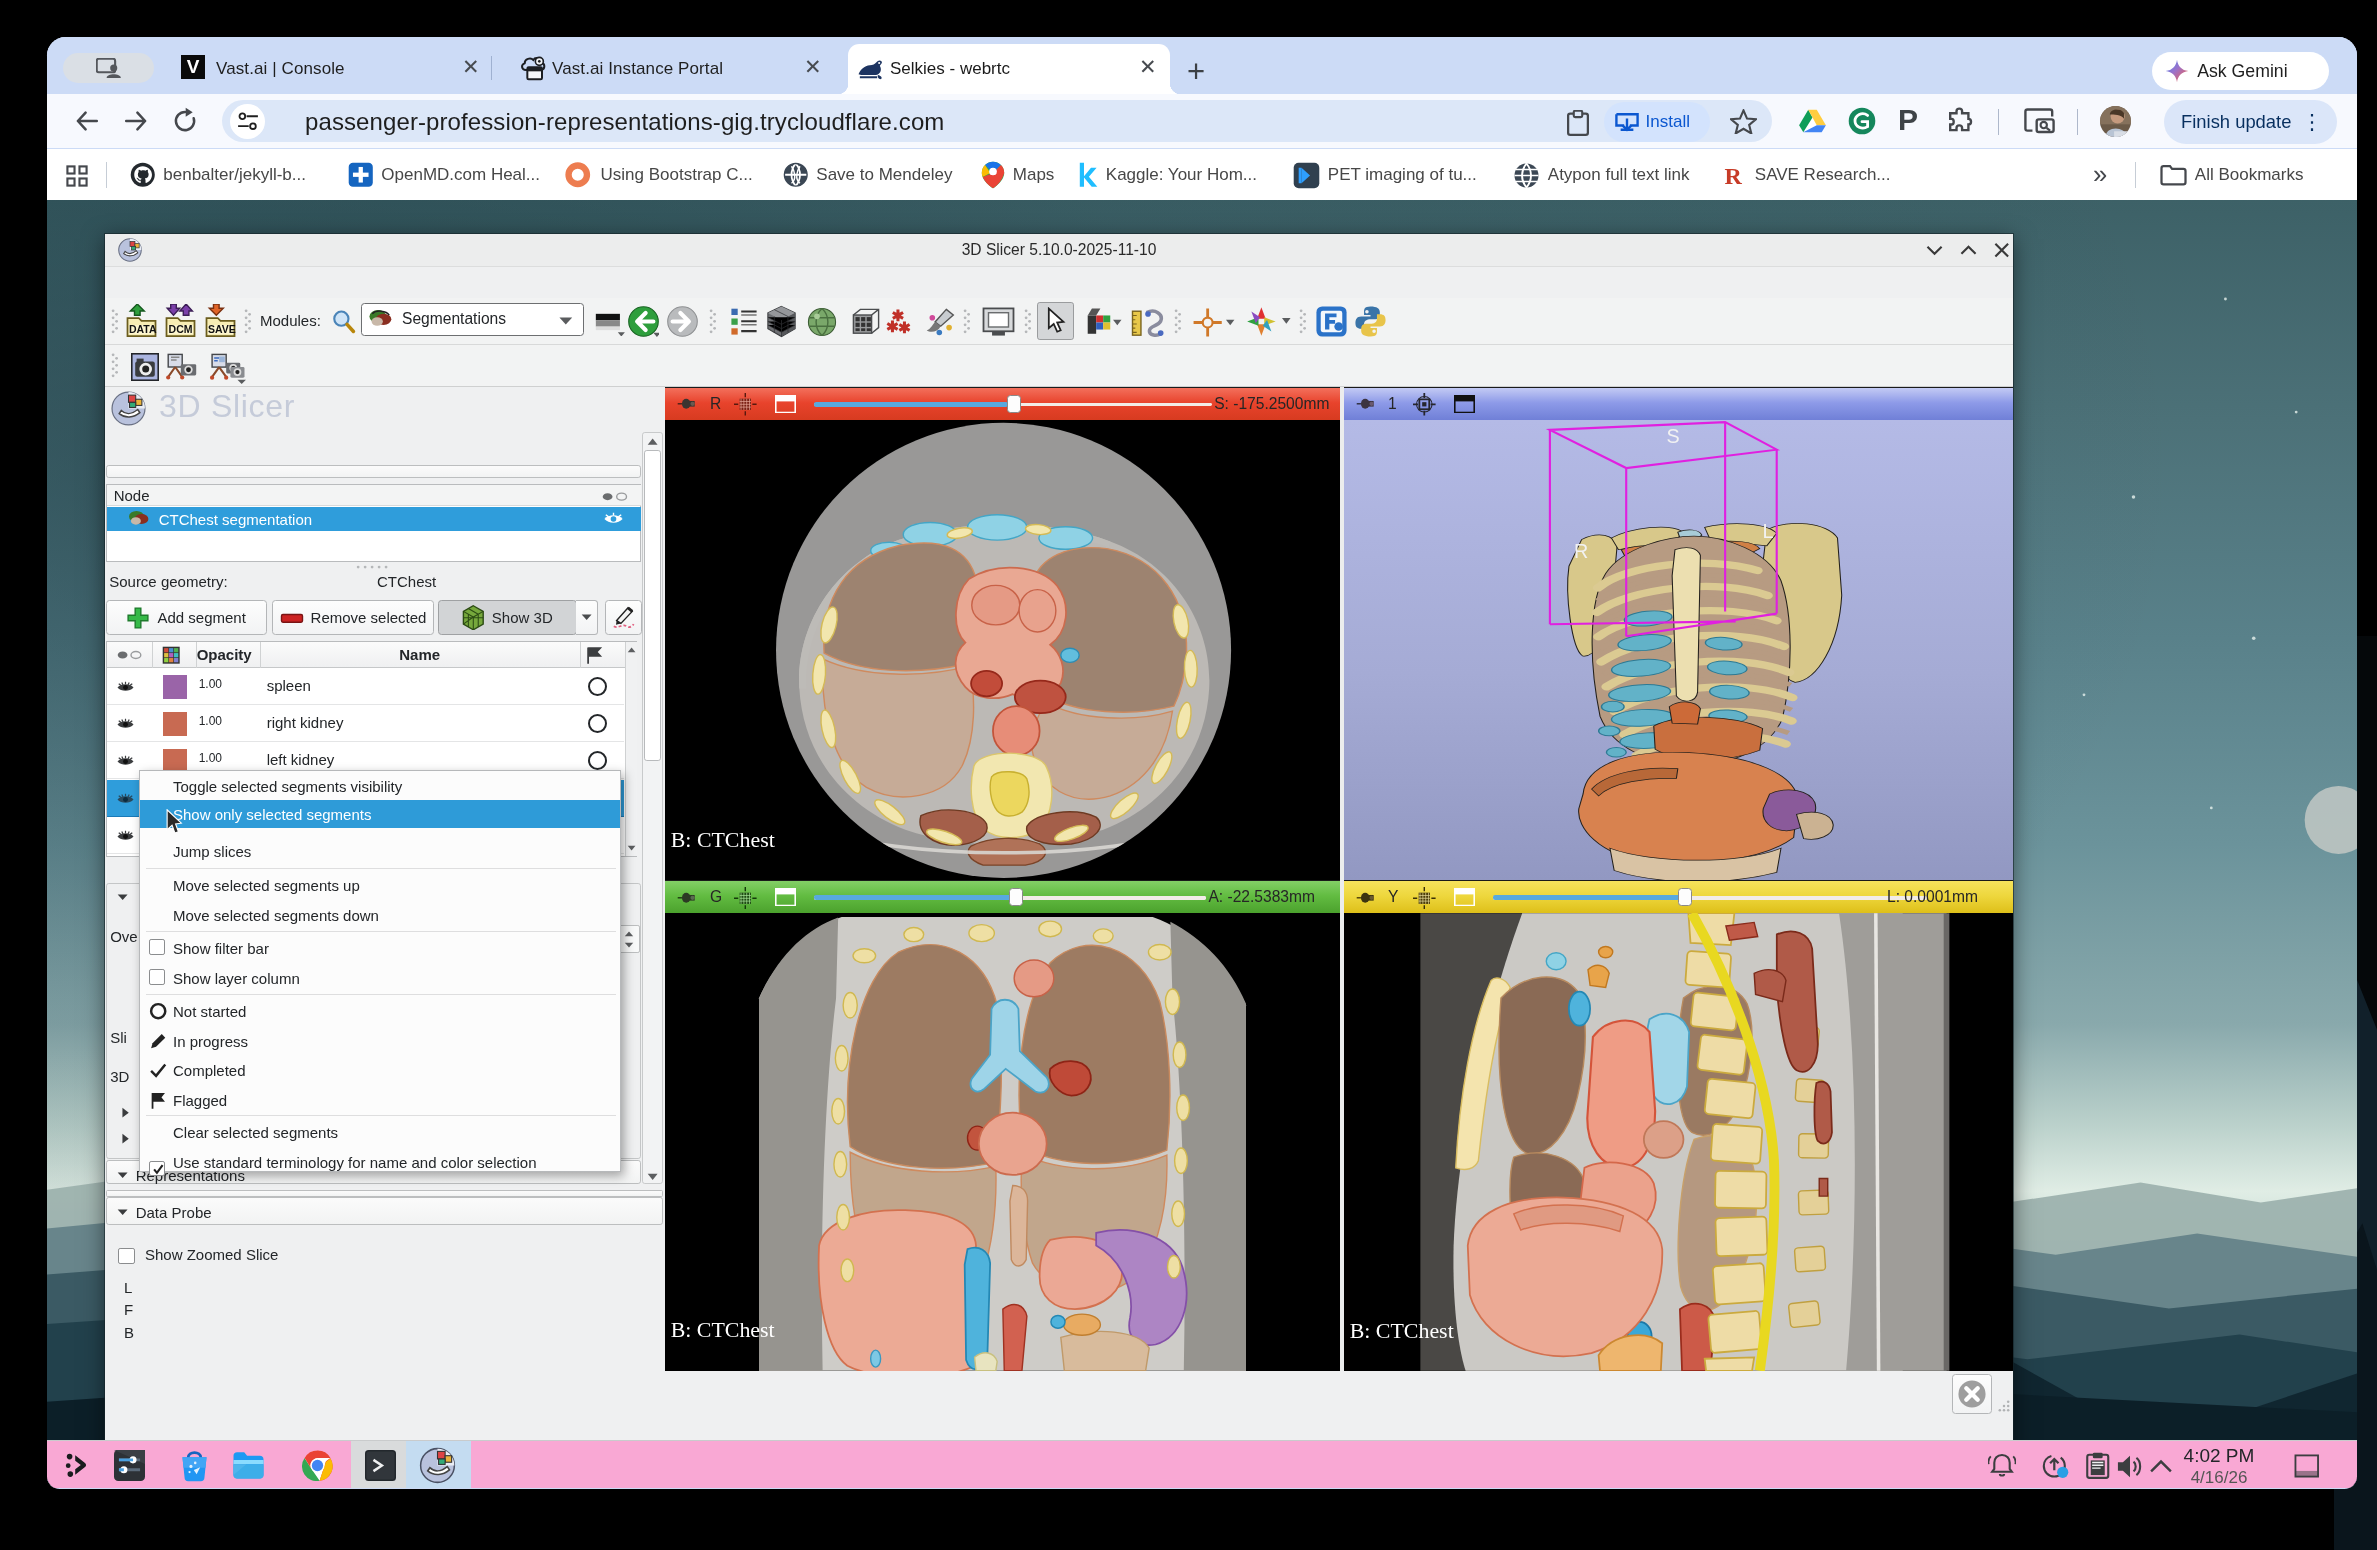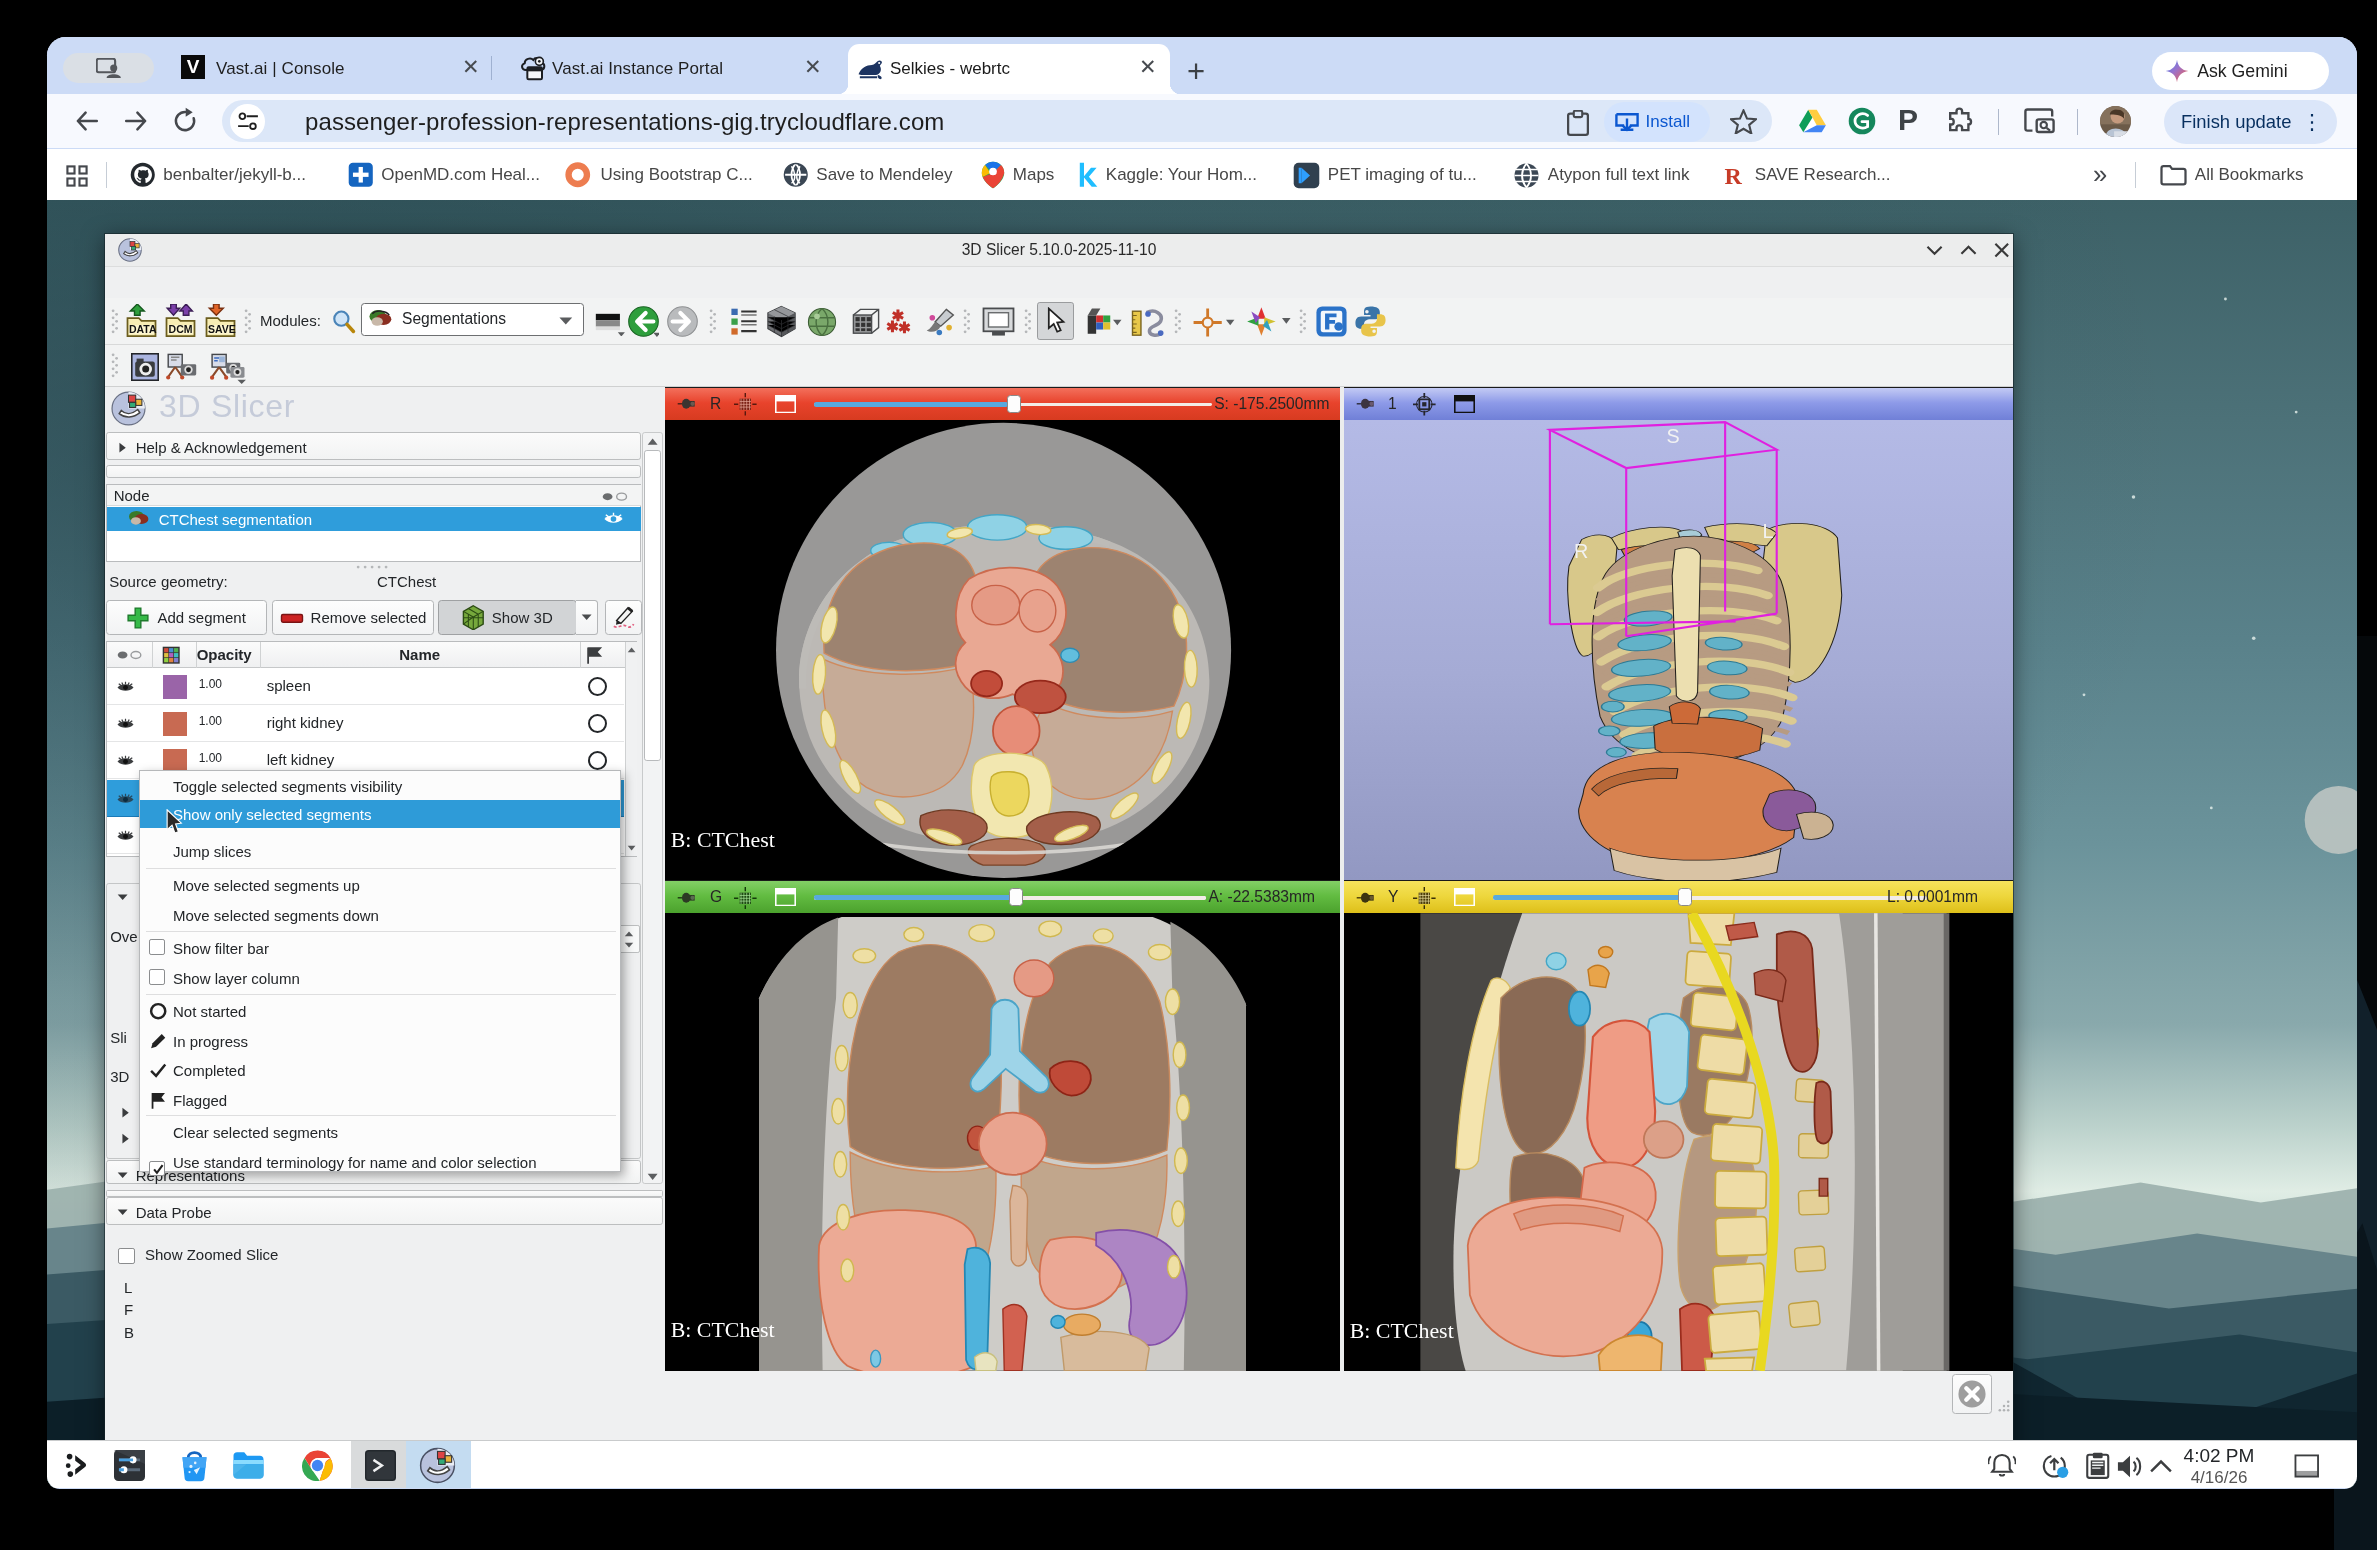--- a/index.html
+++ b/index.html
@@ -17,21 +17,21 @@
   .flare-l, .flare-r { position:absolute; bottom:0; width:11.3px; height:11.3px; }
   .flare-l { left:-11.3px; background:radial-gradient(circle at 0 0, transparent 11.3px, #fff 11.7px); }
   .flare-r { right:-11.3px; background:radial-gradient(circle at 11.3px 0, transparent 11.3px, #fff 11.7px); }
   #toolbar { position:absolute; left:0; top:57px; width:100%; height:54px; background:#f7f9fe;padding-left:7px; }
   #urlbar { position:absolute; left:175px; top:6.4px; width:1550px; height:42px; border-radius:21px; background:#dce7f8; }
   #bookbar { position:absolute; left:0; top:112px; width:100%; height:52px; background:#ffffff; }
   .bm { position:absolute; top:0; height:52px; display:flex; align-items:center; gap:7.8px; font-size:17px; color:#474747; white-space:nowrap; }
   
   #page { position:absolute; left:0; top:163px; width:2310px; height:1288px; background:#3a5f64; overflow:hidden; }
   
-  #taskbar { position:absolute; left:0; top:1240px; width:2310px; height:48px; background:#ffffff; border-top:0.7px solid #c9cbcc; }
+  #taskbar { position:absolute; left:0; top:1240px; width:2310px; height:48px; background:#f9a8d4; border-top:0.7px solid #c9cbcc; }
   
   #slicer { position:absolute; left:58px; top:34px; width:1908px; height:1326px; background:#eff0f1; box-shadow:0 4.2px 21px rgba(0,0,0,0.5); outline:0.7px solid rgba(20,35,40,0.6); }
   #stitle { position:absolute; left:0; top:0; width:100%; height:33px; background:#eceded; border-bottom:0.7px solid #dcdddd; }
   #smenu { position:absolute; left:0; top:33px; width:100%; height:32px; background:#f0f1f1; font-size:15px; color:#232629; }
   .mitem { position:absolute; top:7px; }
   .mitem u { text-decoration-thickness:1.4px; text-underline-offset:3.5px; }
   #stb1 { position:absolute; left:0; top:64px; width:100%; height:47px; background:#f2f3f3; border-bottom:0.7px solid #d8d9d9; }
   #stb2 { position:absolute; left:0; top:111px; width:100%; height:42px; background:#f2f3f3; border-bottom:0.7px solid #cfd0d0; }
   #sbody { position:absolute; left:0; top:153px; width:1908px; height:984px; }
   #panel { position:absolute; left:0; top:0; width:560px; height:984px; background:#eff0f1; }
@@ -676,26 +676,20 @@
               <div class="abs" style="left:537px;top:0;width:21px;height:752px;background:#f2f3f4;border:0.7px solid #c8cacb;border-radius:2.8px;">
                 <svg class="abs" style="left:4.2px;top:4.2px;" width="11.3" height="8.5" viewBox="0 0 16 12">
                     <path d="M1 11 L8 2 L15 11 Z" fill="#5c5e60"></path>
                   </svg>
                 <svg class="abs" style="left:4.2px;top:740px;" width="11.3" height="8.5" viewBox="0 0 16 12">
                     <path d="M1 1 L8 10 L15 1 Z" fill="#5c5e60"></path>
                   </svg>
                 <div class="abs" style="left:1.4px;top:17px;width:17px;height:311px;background:#fff;border:0.7px solid #b8babc;border-radius:2.8px;"></div>
               </div>
 
-              <div class="gbox" style="left:0.7px;top:0;width:535px;height:28px;">
-                <svg class="abs" style="left:11.3px;top:8.5px;" width="8.5" height="11.3" viewBox="0 0 12 16">
-                    <path d="M2 1 L11 8 L2 15 Z" fill="#3a3c3e"></path>
-                  </svg>
-                <div class="abs panel-txt" style="left:29px;top:5.7px;">Help &amp; Acknowledgement</div>
-              </div>
               <div class="gbox" style="left:0.7px;top:33px;width:535px;height:13.4px;"></div>
 
               <div class="abs" style="left:0.7px;top:52px;width:535px;height:78px;background:#fff;border:0.7px solid #b9bbbd;">
                 <div class="abs" style="left:0;top:0;width:534px;height:21px;background:#f3f4f4;border-bottom:0.7px solid #d8dadb;">
                   <div class="abs panel-txt" style="left:7px;top:2.1px;">Node</div>
                   <svg class="abs" style="left:495px;top:5.7px;" width="28" height="11.3" viewBox="0 0 40 16">
                       <ellipse cx="8" cy="8" rx="7" ry="5" fill="#6a6c6e"></ellipse>
                       <ellipse cx="28" cy="8" rx="7" ry="5" fill="none" stroke="#9a9c9e" stroke-width="2"></ellipse>
                     </svg>
                 </div>

